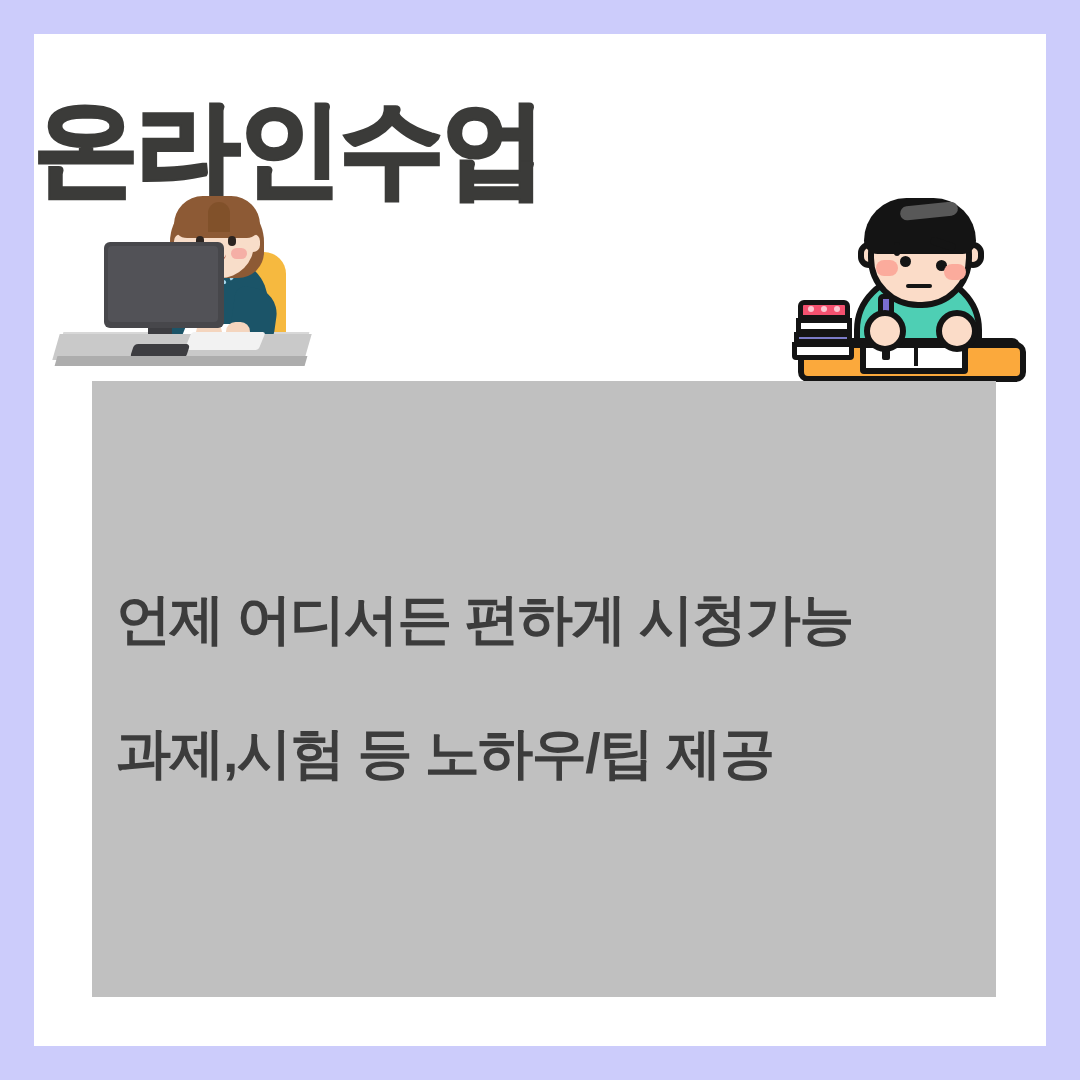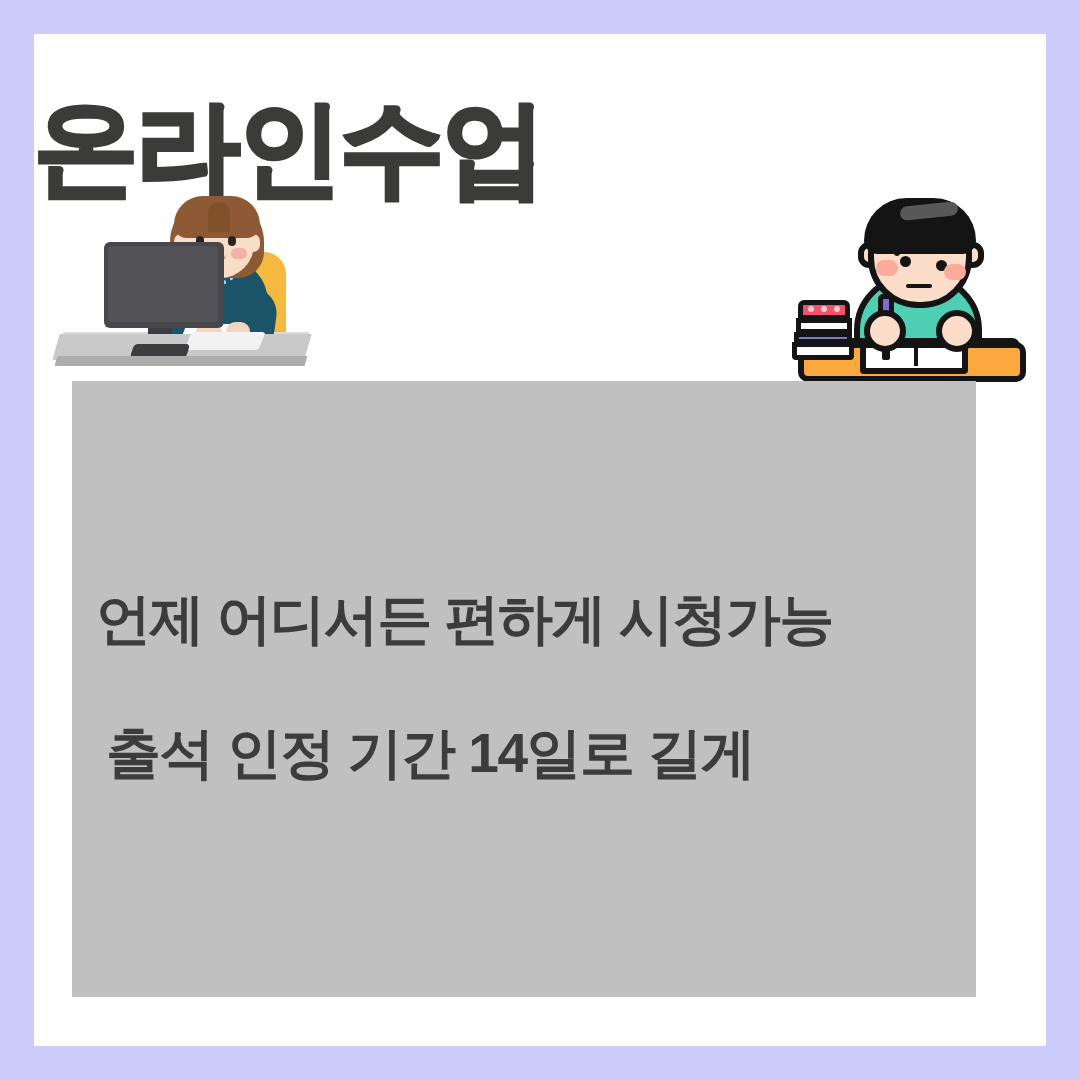--- a/index.html
+++ b/index.html
@@ -45,21 +45,21 @@
     letter-spacing: -2px;
     color: #3b3b39;
     -webkit-text-stroke: 4px #3b3b39;
     paint-order: stroke fill;
     white-space: nowrap;
   }
 
   
   .panel {
     position: absolute;
-    left: 38px;      
+    left: 58px;      
     top: 347px;      
     width: 904px;    
     height: 616px;   
     background: #c0c0c0;
   }
   .panel-lines {
     position: absolute;
     left: 0; top: 0;
     width: 100%;
     height: 100%;
@@ -493,18 +493,18 @@
       <div class="il b-dots">
         <i></i>
         <i></i>
         <i></i>
       </div>
     </div>
 
     <div class="panel">
       <div class="panel-lines">
         <div class="bullet-line">언제 어디서든 편하게 시청가능</div>
-        <div class="bullet-line indent">출석 인정 기간 14일로 길게</div>
+        <div class="bullet-line">과제,시험 등 노하우/팁 제공</div>
       </div>
     </div>
 
   </div>
 </div>
 
 </body></html>

